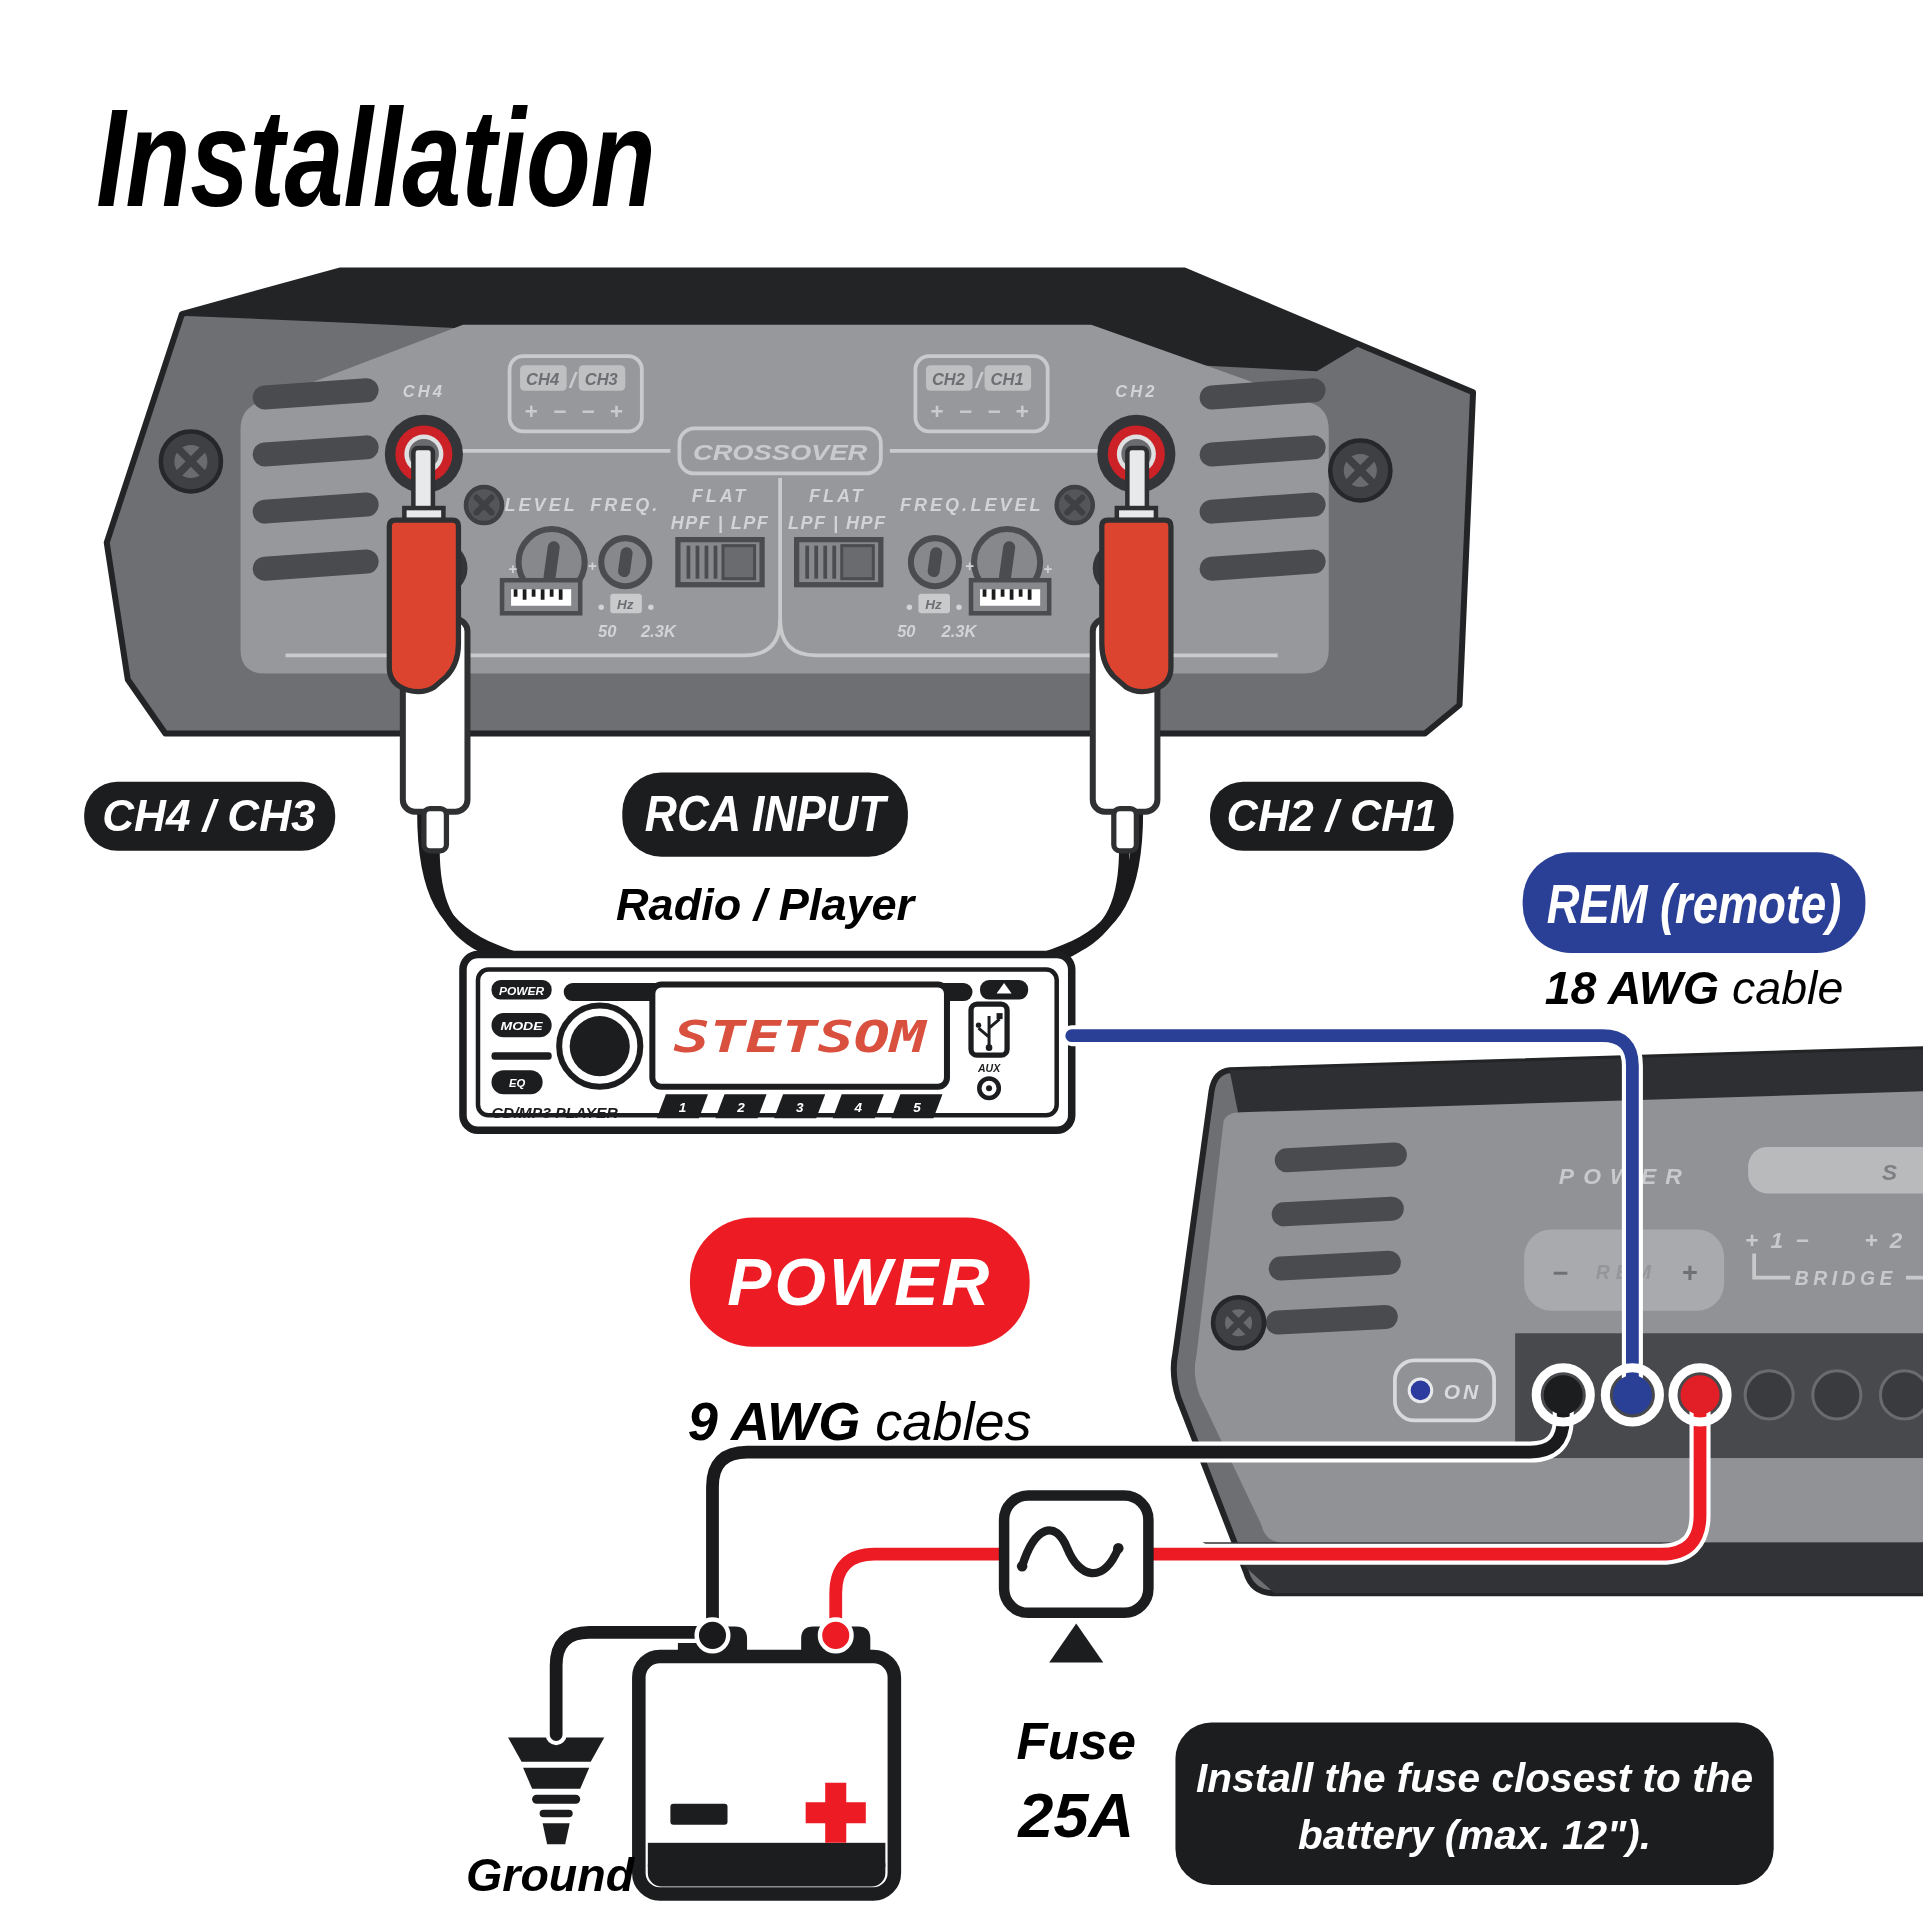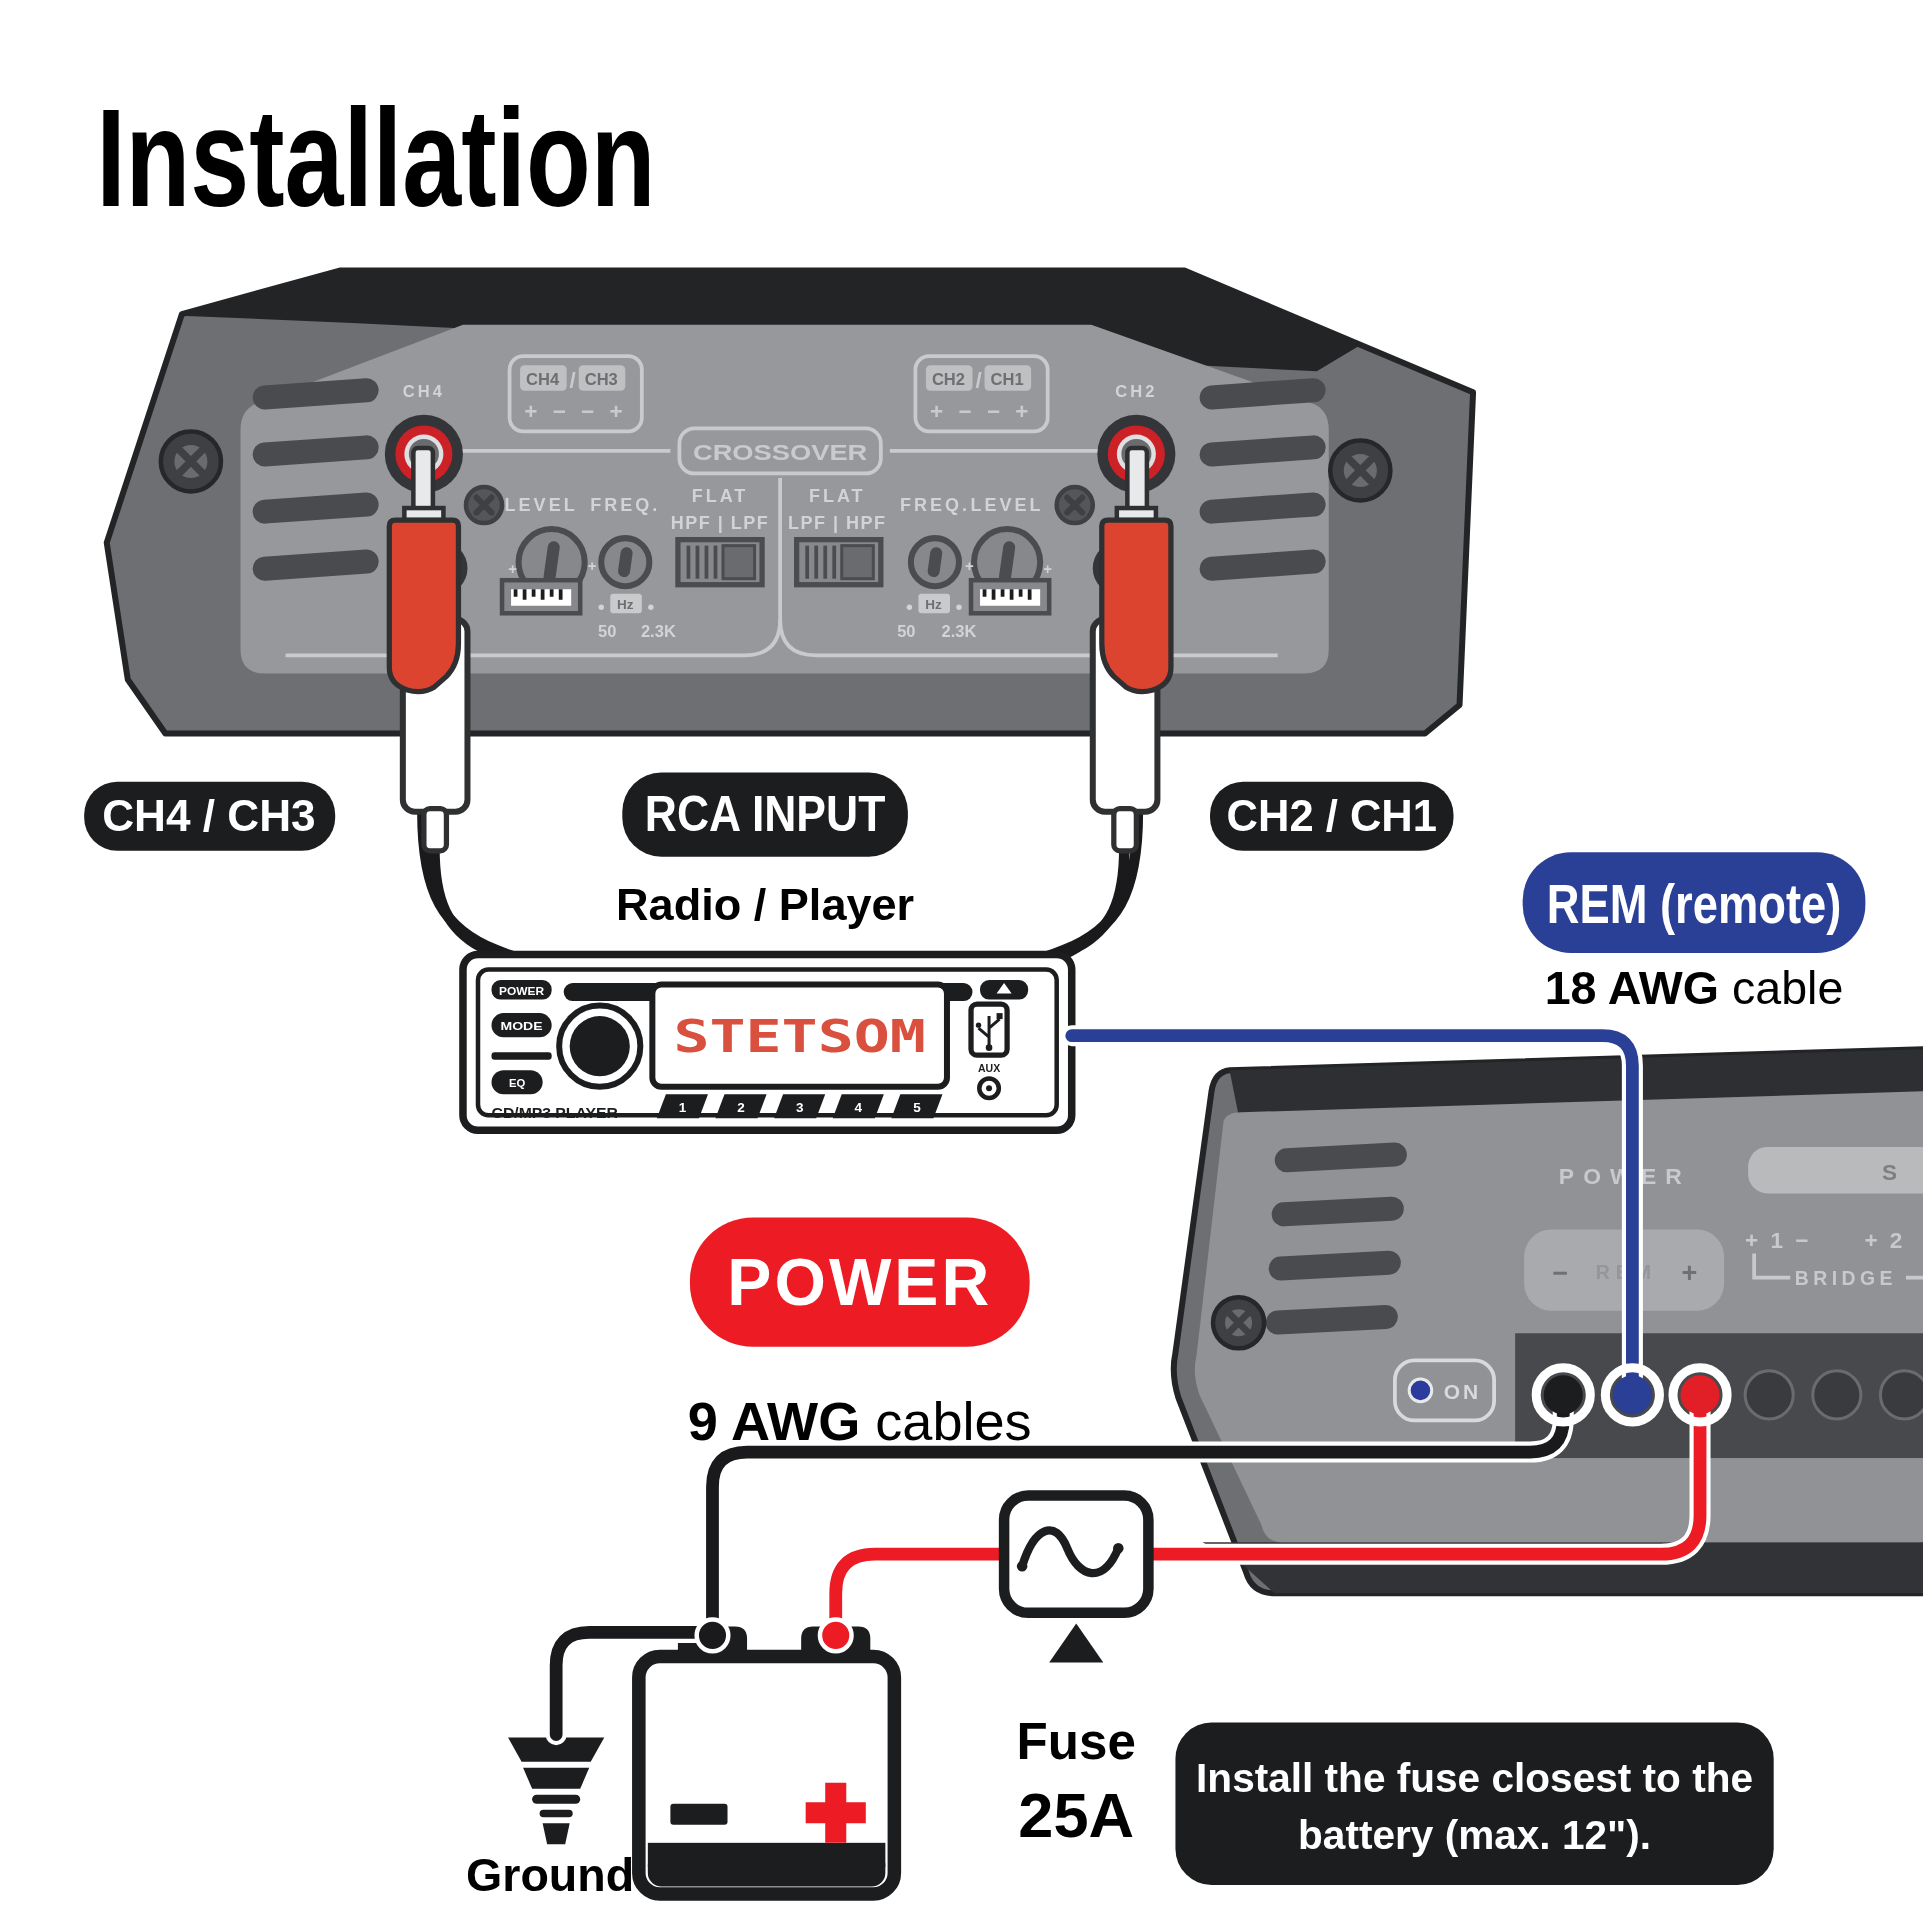--- a/index.html
+++ b/index.html
@@ -1,16 +1,16 @@
 <!DOCTYPE html>
 <html style="font-size:12px"><head>
 <meta charset="utf-8">
 <style>
   html,body{margin:0;padding:0;background:#ffffff;}
-  .page{width:1924px;height:1912px;background:#fff;position:relative;overflow:hidden;}
+  .page{width:1924px;height:1912px;background:#fff;position:relative;overflow:hidden;font-style:italic;}
   svg{display:block;}
   text{font-family:"Liberation Sans", sans-serif;}
   .t-title{font-weight:bold;fill:#000;}
   .lt{fill:#d2d3d5;font-weight:bold;}
   .lt2{fill:#c9cacc;font-weight:bold;}
   .pill-txt{fill:#fff;font-weight:bold;}
   .cap{fill:#000;font-weight:bold;}
   .mono{font-family:"DejaVu Sans Mono", monospace;}
 </style>
 </head>

